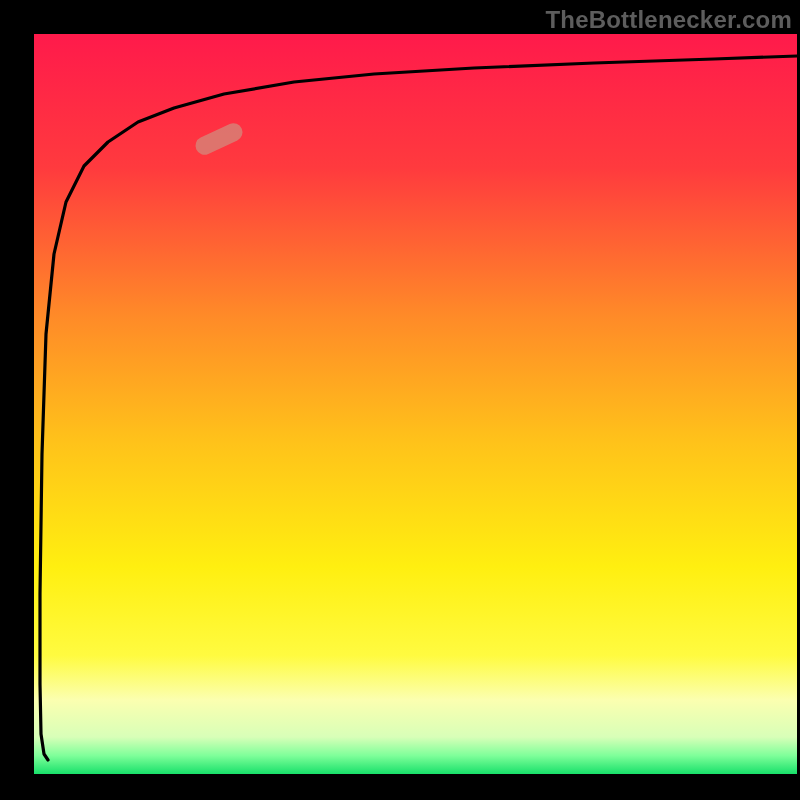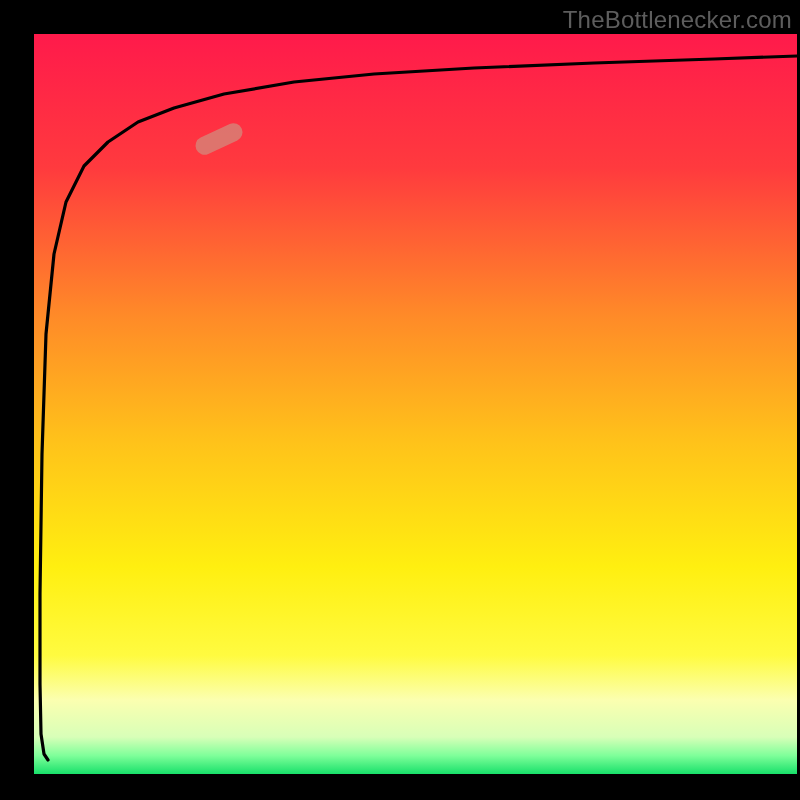--- a/index.html
+++ b/index.html
@@ -42,21 +42,21 @@
     background: rgba(215, 130, 120, 0.82);
     border-radius: 9px;
     transform-origin: center center;
   }
   .watermark {
     position: absolute;
     top: 6px;
     right: 8px;
     color: #5d5d5d;
     font-size: 24px;
-    font-weight: 400;
+    font-weight: 700;
     letter-spacing: 0.2px;
   }
 </style>
 </head>
 <body>
 
 <div class="stage">
 
   <div class="plot-area">
 

